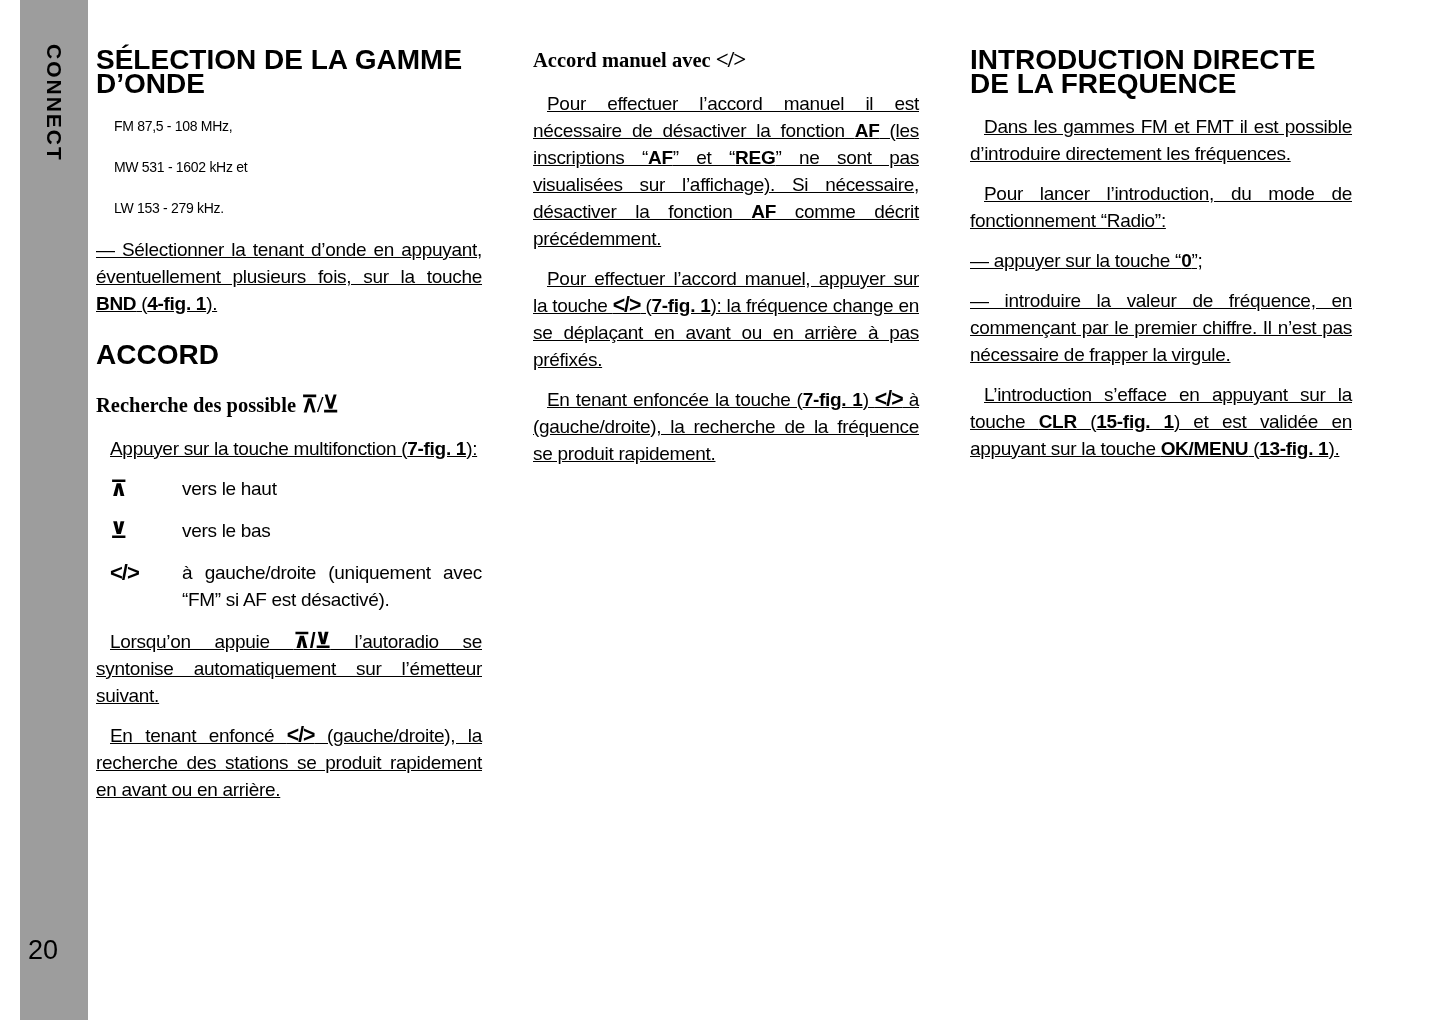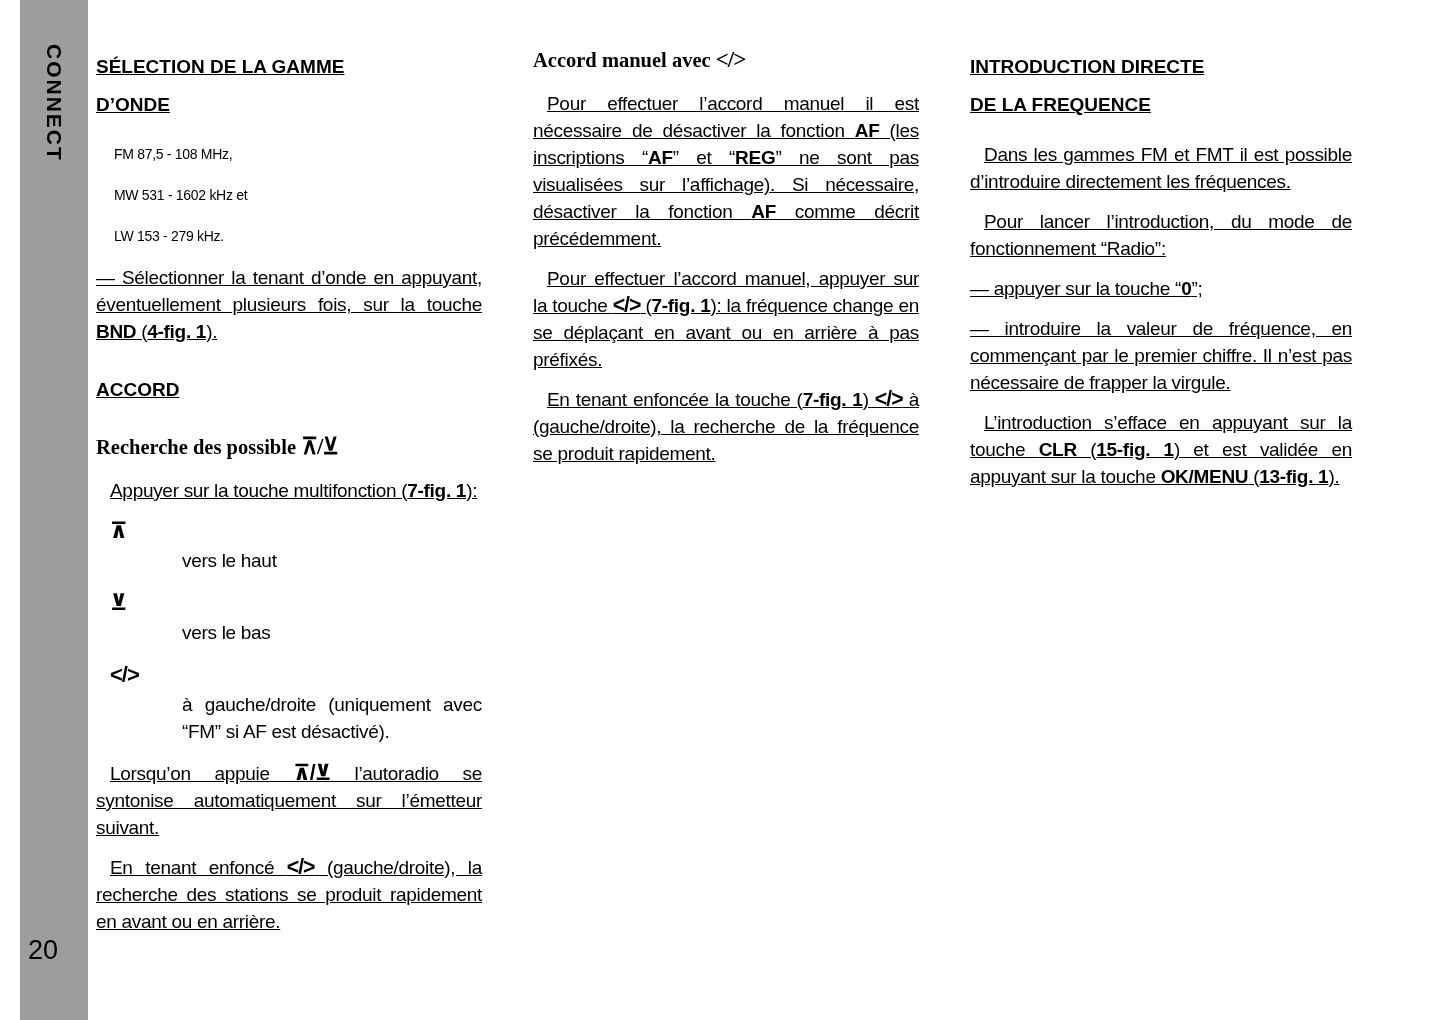--- a/index.html
+++ b/index.html
@@ -30,24 +30,23 @@
   .columns{
     position:absolute;left:96px;top:48px;
     display:grid;
     grid-template-columns:386px 386px 382px;
     column-gap:51px;
   }
   .col{min-width:0;}
   .col > *:first-child{margin-top:0 !important;}
 
   .h1{
-    font-weight:bold;font-size:19px;line-height:38px;
+    font-weight:bold;font-size:28px;line-height:24px;
     white-space:pre-line;
     margin:26px 0 17px 0;
-    text-decoration:underline;
   }
   .h2{
     font-weight:bold;font-size:20.5px;line-height:24px;
     margin:26px 0 18px 0;
     font-family:Liberation Serif, serif;
   }
   .para{
     font-size:19px;line-height:27px;letter-spacing:-0.3px;
     text-align:justify;text-indent:14px;
     margin:8px 0 13px 0;
@@ -63,21 +62,21 @@
     display:flex;
     font-size:19px;line-height:27px;letter-spacing:-0.3px;
     margin:0 0 15px 0;
   }
   .symcell{
     flex:0 0 72px;
     padding-left:14px;
     font-weight:bold;font-size:22px;line-height:27px;
     letter-spacing:-1px;
   }
-  .symtext{flex:1;text-align:justify;margin-top:30px;}
+  .symtext{flex:1;text-align:justify;}
   .b{font-weight:bold;}
   .sym{font-weight:bold;font-size:1.12em;letter-spacing:-1px;}
 </style>
 </head>
 <body>
 
 <div class="page">
   <div class="sidebar">
     <div class="vlabel">CONNECT</div>
     <div class="pagenum">20</div>

